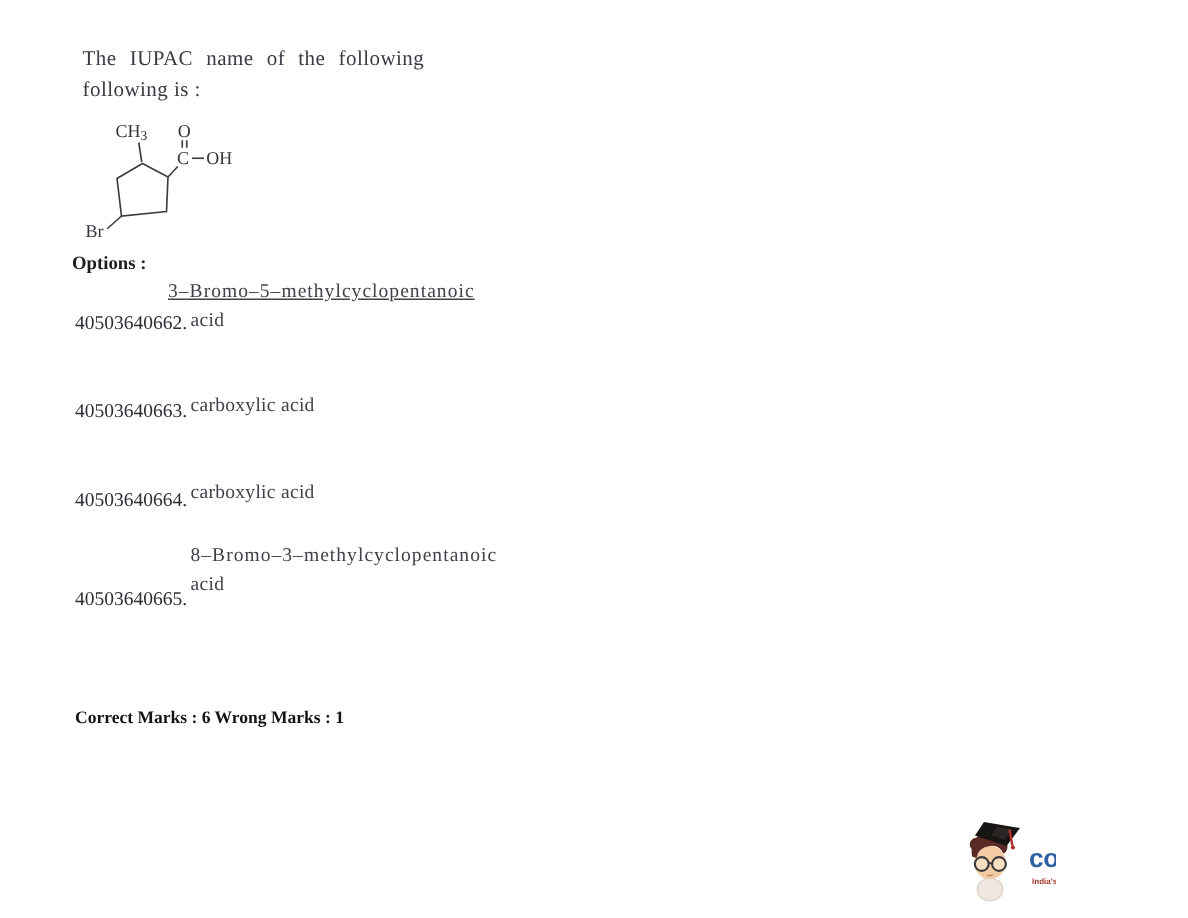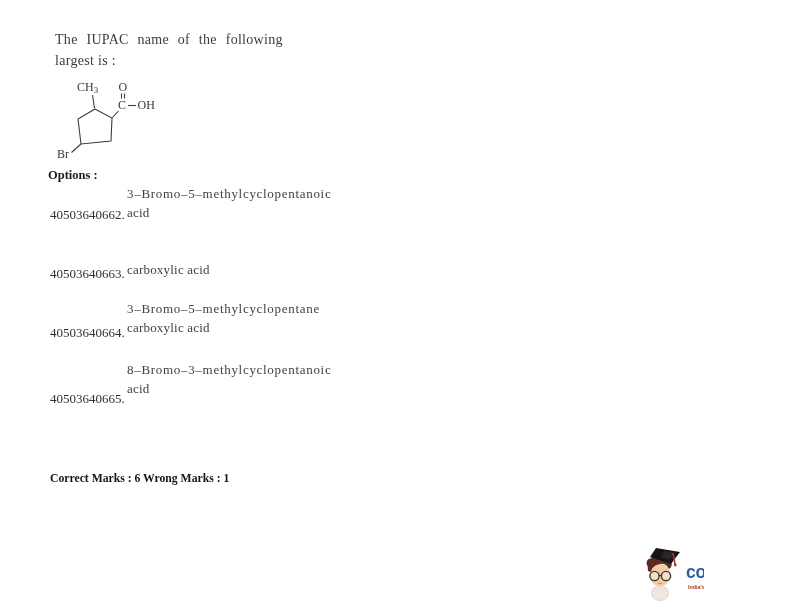--- a/index.html
+++ b/index.html
@@ -36,21 +36,21 @@
   svg text{font-family:"Liberation Serif", serif;}
   .logo-brand{font-family:"Liberation Sans", sans-serif;font-weight:600;}
   .logo-tag{font-family:"Liberation Sans", sans-serif;}
 </style>
 </head>
 <body>
 
 <div id="page">
 
   <div class="abs q-line1">The IUPAC name of the following</div>
-  <div class="abs q-line2">largest is :</div>
+  <div class="abs q-line2">following is :</div>
 
   <svg class="abs" style="left:50px;top:78px;" width="130" height="90" viewBox="0 0 130 90">
 
     <polygon points="45,31 62,40 61,63 31,66 28,41" fill="none" stroke="#3d3d3d" stroke-width="1.1"></polygon>
 
     <line x1="44.5" y1="30" x2="42.5" y2="17" stroke="#3d3d3d" stroke-width="1.1"></line>
 
     <line x1="62" y1="40" x2="68.5" y2="33" stroke="#3d3d3d" stroke-width="1.1"></line>
 
     <line x1="31" y1="66" x2="21.5" y2="74.5" stroke="#3d3d3d" stroke-width="1.1"></line>
@@ -63,28 +63,27 @@
     <text x="27" y="13" font-size="12" fill="#35353c"><tspan>CH</tspan><tspan font-size="9" dy="2">3</tspan></text>
     <text x="68.5" y="13" font-size="12" fill="#35353c">O</text>
     <text x="68" y="31" font-size="12" fill="#35353c">C</text>
     <text x="87.5" y="31" font-size="12" fill="#35353c">OH</text>
     <text x="7" y="80" font-size="12" fill="#35353c">Br</text>
   </svg>
 
   <div class="abs options-label">Options :</div>
 
   <div class="abs opt-id" style="left:50px;top:207px;">40503640662.</div>
-  <div class="abs opt-line1" style="left:127px;top:186px;">3–Bromo–5–methylcyclopentanoic</div>
+  <div class="abs opt-line1" style="left:112px;top:186px;text-decoration:underline;">3–Bromo–5–methylcyclopentanoic</div>
   <div class="abs opt-line2" style="left:127px;top:205px;">acid</div>
 
   <div class="abs opt-id" style="left:50px;top:266px;">40503640663.</div>
   <div class="abs opt-line2" style="left:127px;top:262px;">carboxylic acid</div>
 
   <div class="abs opt-id" style="left:50px;top:325px;">40503640664.</div>
-  <div class="abs opt-line1" style="left:127px;top:301px;">3–Bromo–5–methylcyclopentane</div>
   <div class="abs opt-line2" style="left:127px;top:320px;">carboxylic acid</div>
 
   <div class="abs opt-id" style="left:50px;top:391px;">40503640665.</div>
   <div class="abs opt-line1" style="left:127px;top:362px;">8–Bromo–3–methylcyclopentanoic</div>
   <div class="abs opt-line2" style="left:127px;top:381px;">acid</div>
 
   <div class="abs meta" style="left:50px;top:472px;">Correct Marks : 6 Wrong Marks : 1</div>
 
   <svg class="abs" style="left:640px;top:545px;" width="152" height="58" viewBox="0 0 152 58">
 

